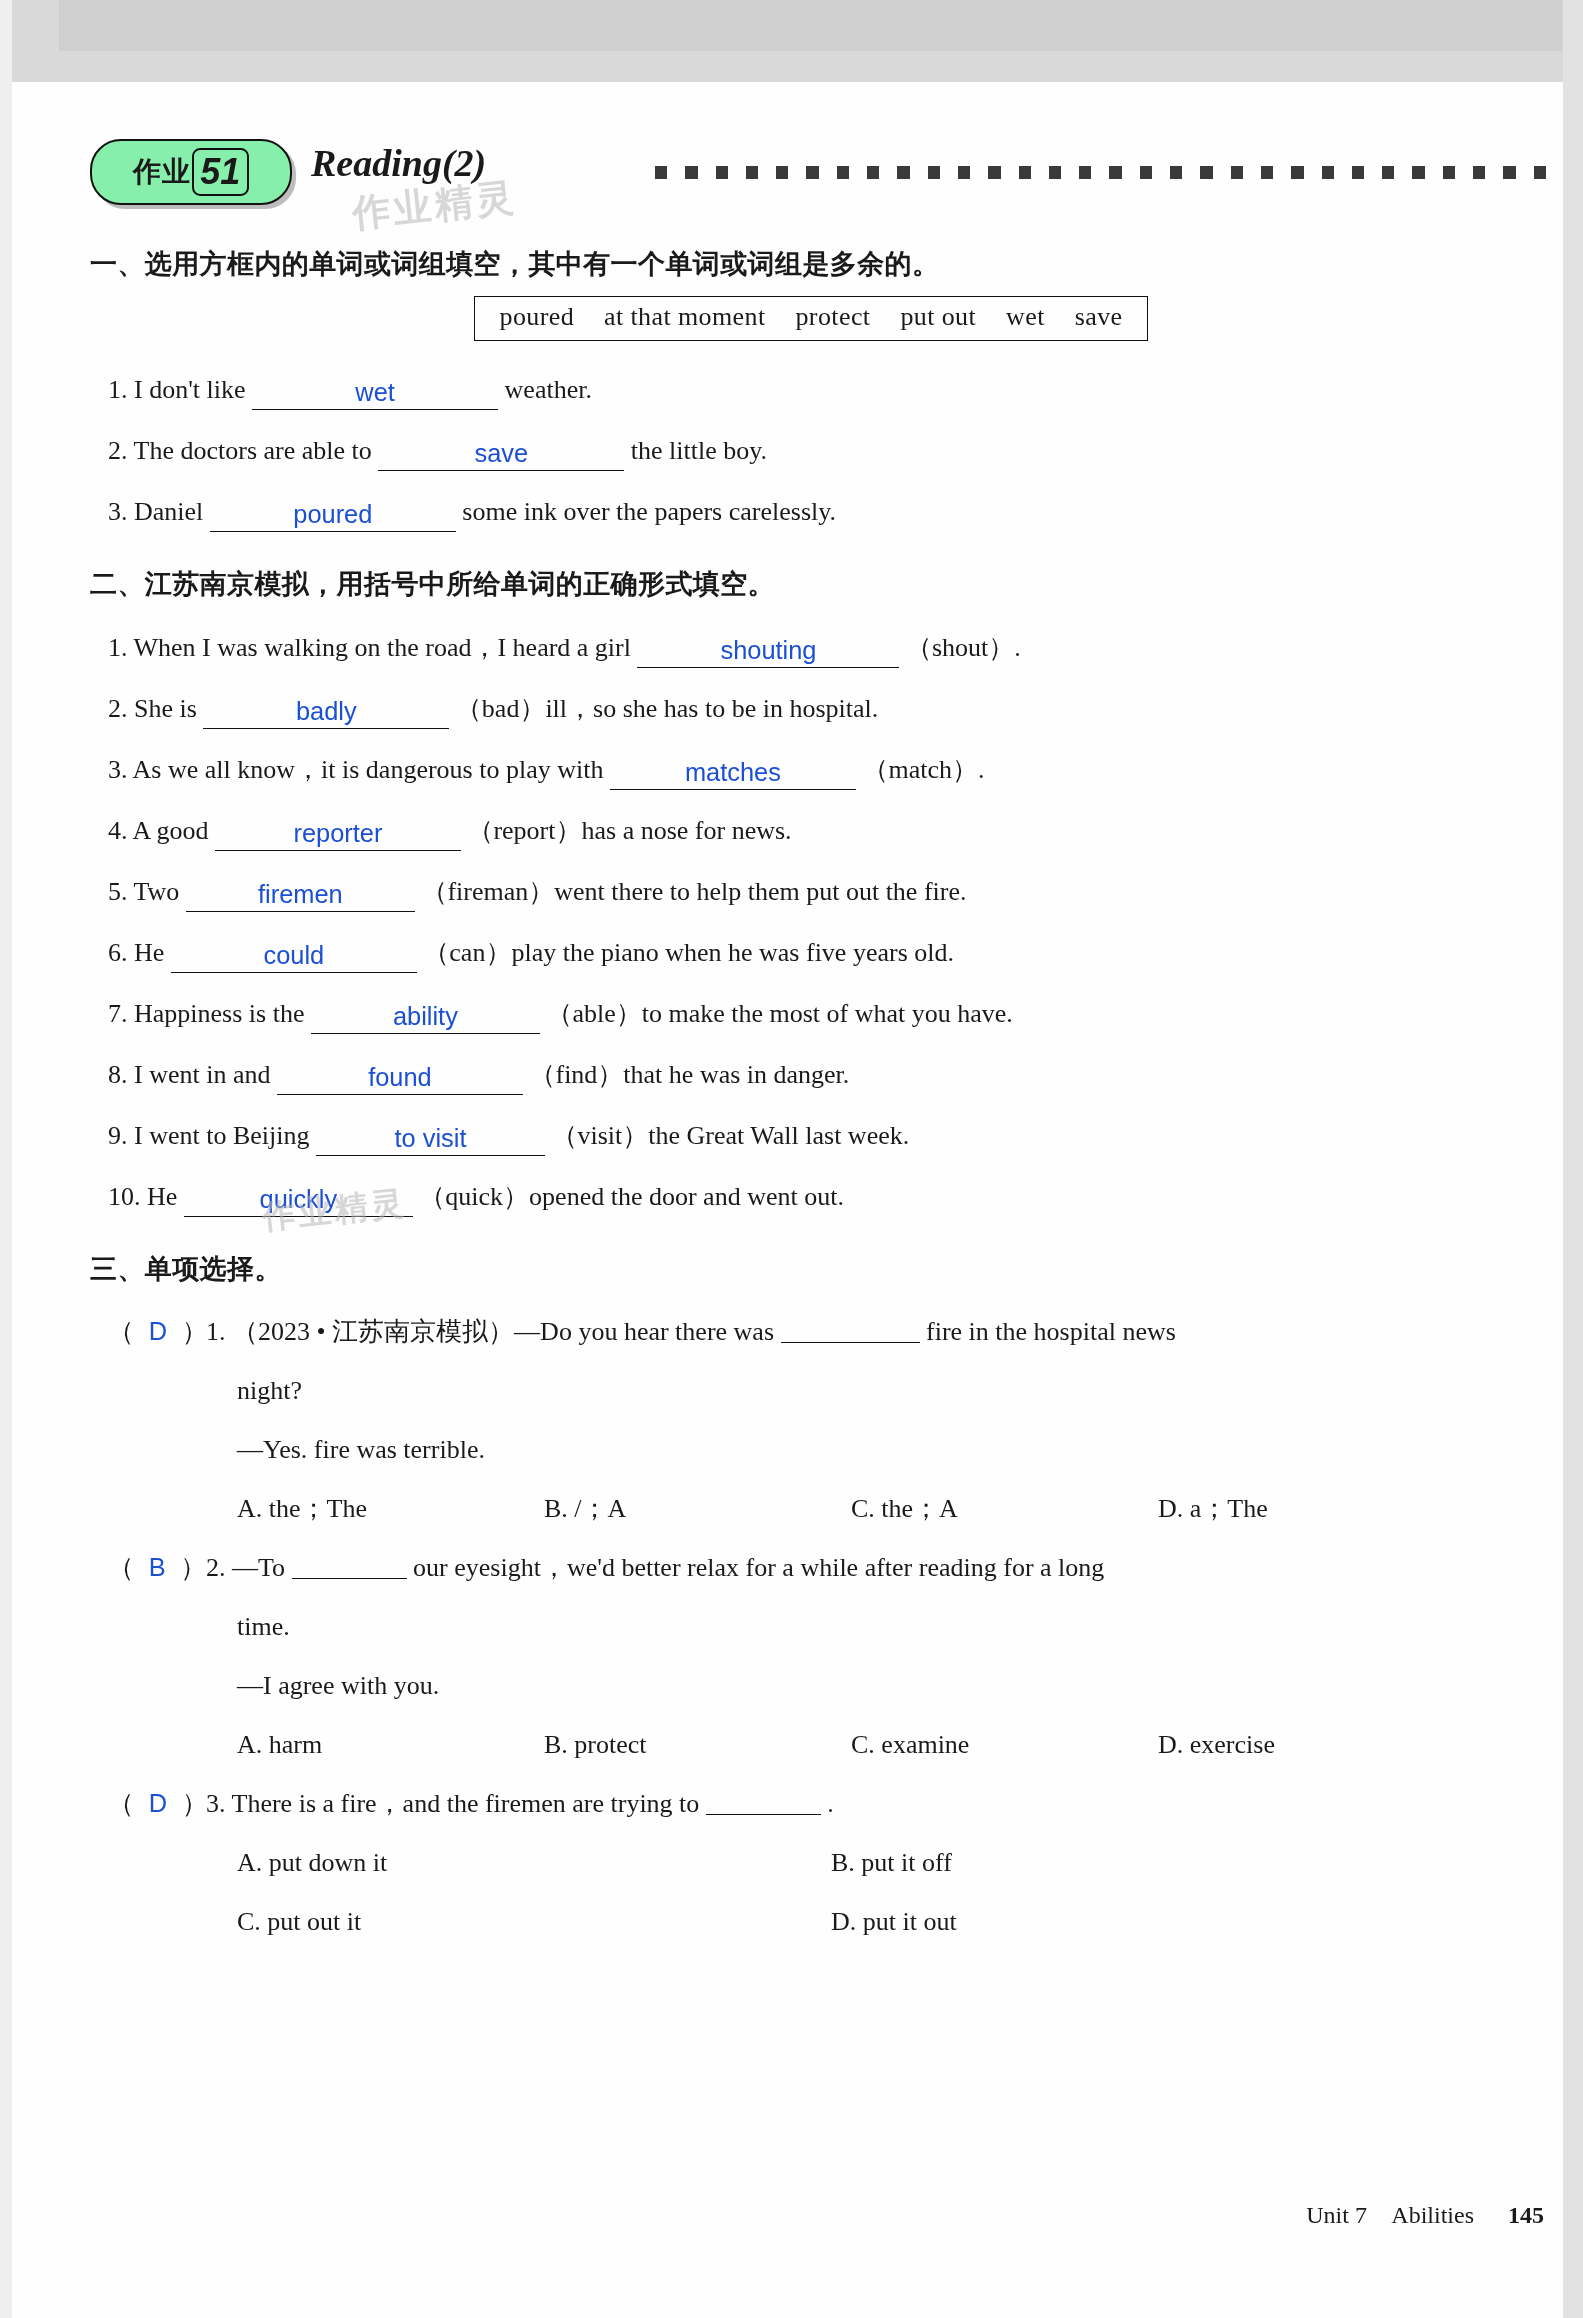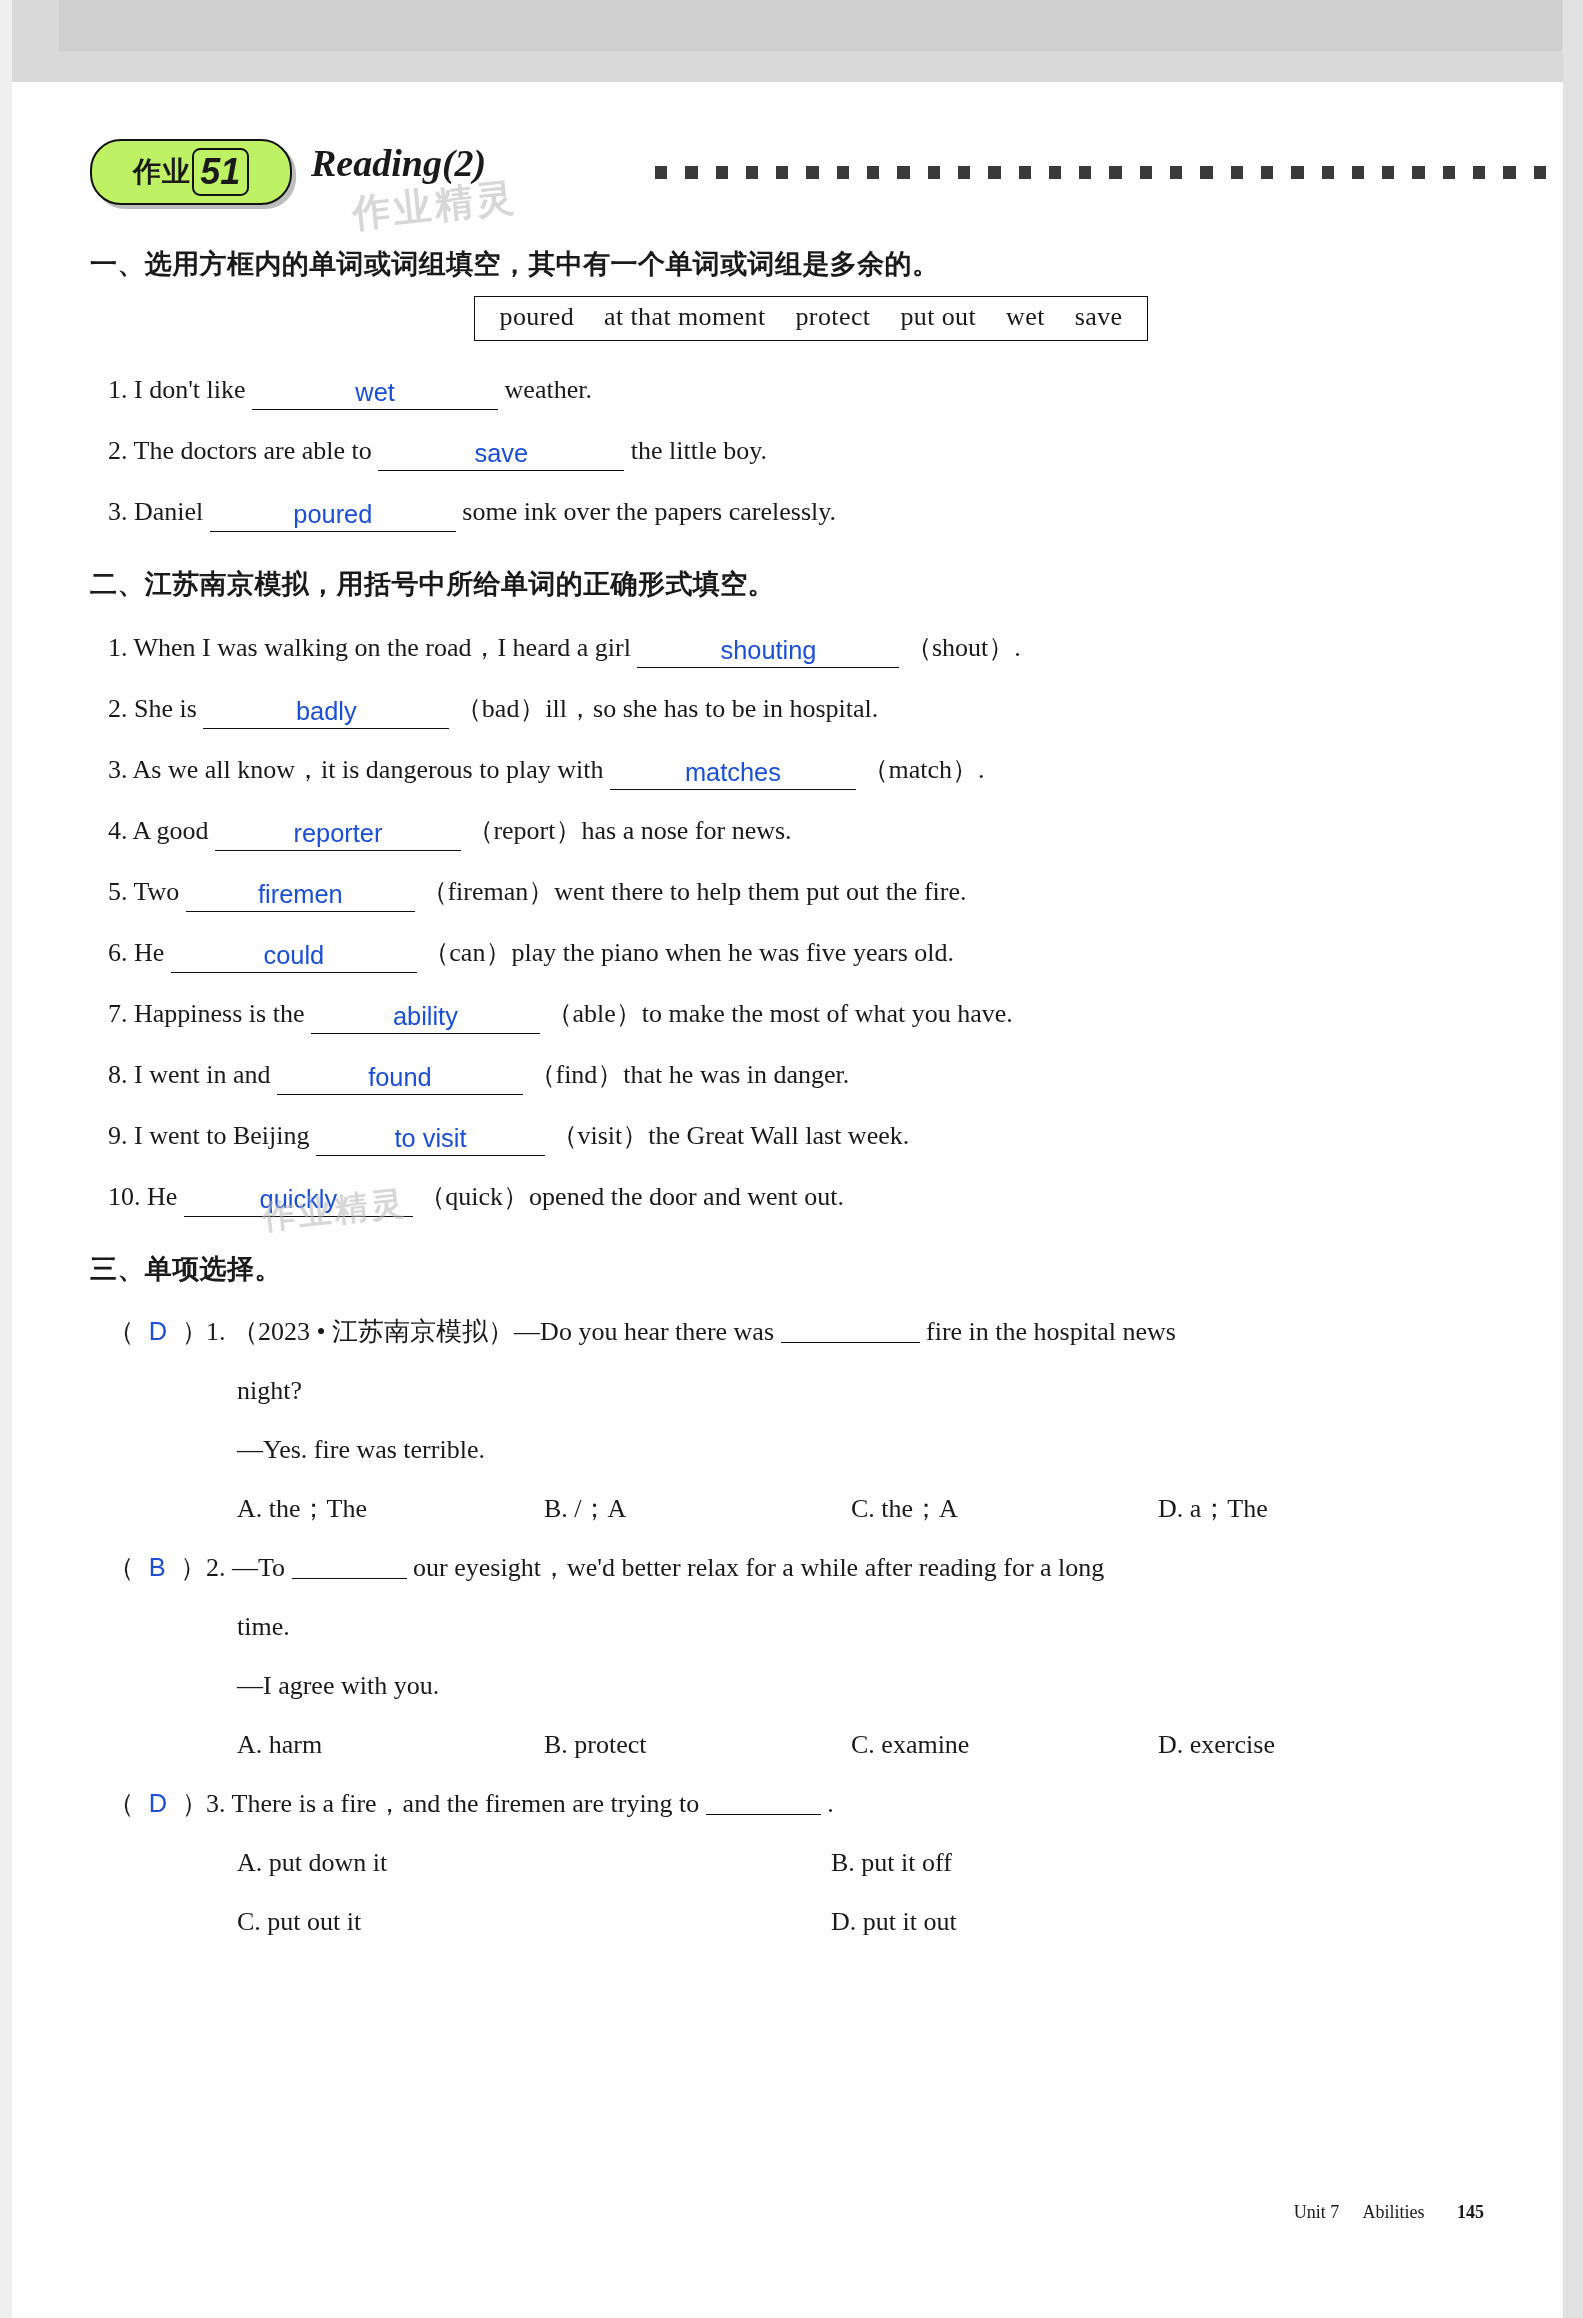--- a/index.html
+++ b/index.html
@@ -60,21 +60,21 @@
   .hdr {
     position: relative;
     height: 98px;
   }
   .hw-badge {
     position: absolute;
     left: 0; top: 16.4px;
     width: 198px; height: 62px;
     border: 2.5px solid #111;
     border-radius: 31px;
-    background: #bef264;
+    background: #86efac;
     box-shadow: 4.1px 4.1px 0 #bdbdbd;
     display: flex;
     align-items: center;
     justify-content: center;
     gap: 1px;
   }
   .hw-badge .cn {
     font-family: "Liberation Sans", sans-serif;
     font-size: 28px;
     font-weight: bold;
@@ -212,22 +212,22 @@
   .opts span { display: inline-block; }
   .opt4 { width: 287px; }
   .opt2 { width: 574px; }
 
   
   .footer {
     position: absolute;
     left: 0; top: 2202px;
     width: 1584px;
     text-align: right;
-    padding-right: 100px;
-    font-size: 18px;
+    padding-right: 40px;
+    font-size: 24px;
     font-family: "Liberation Serif", serif;
     box-sizing: border-box;
   }
   .footer .unit { margin-right: 19.7px; }
   .footer .abil { margin-right: 28px; }
   .footer .pno { font-weight: bold; }
 </style>
 </head>
 <body>
 

